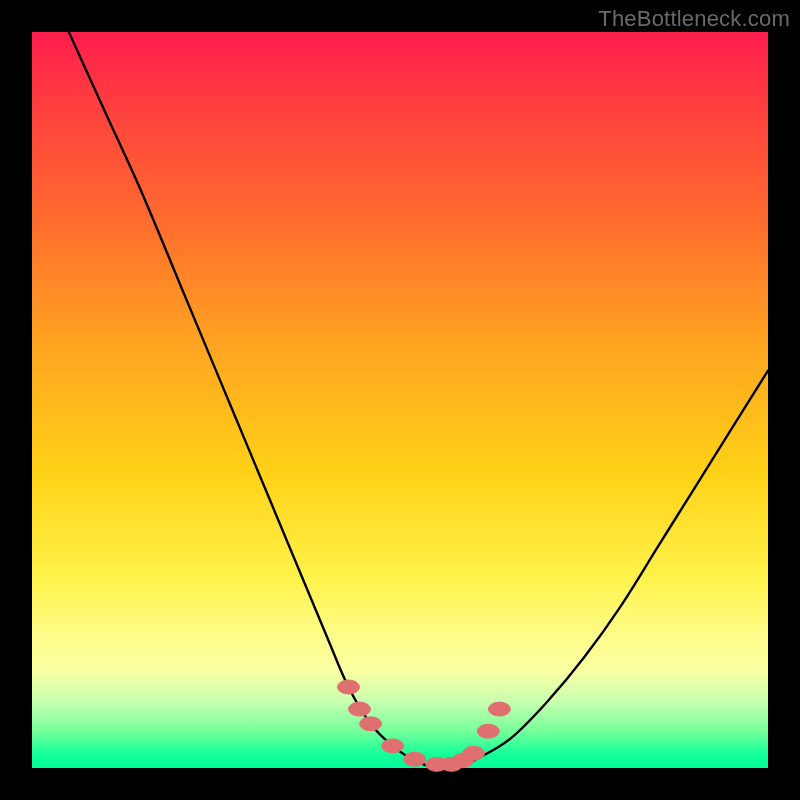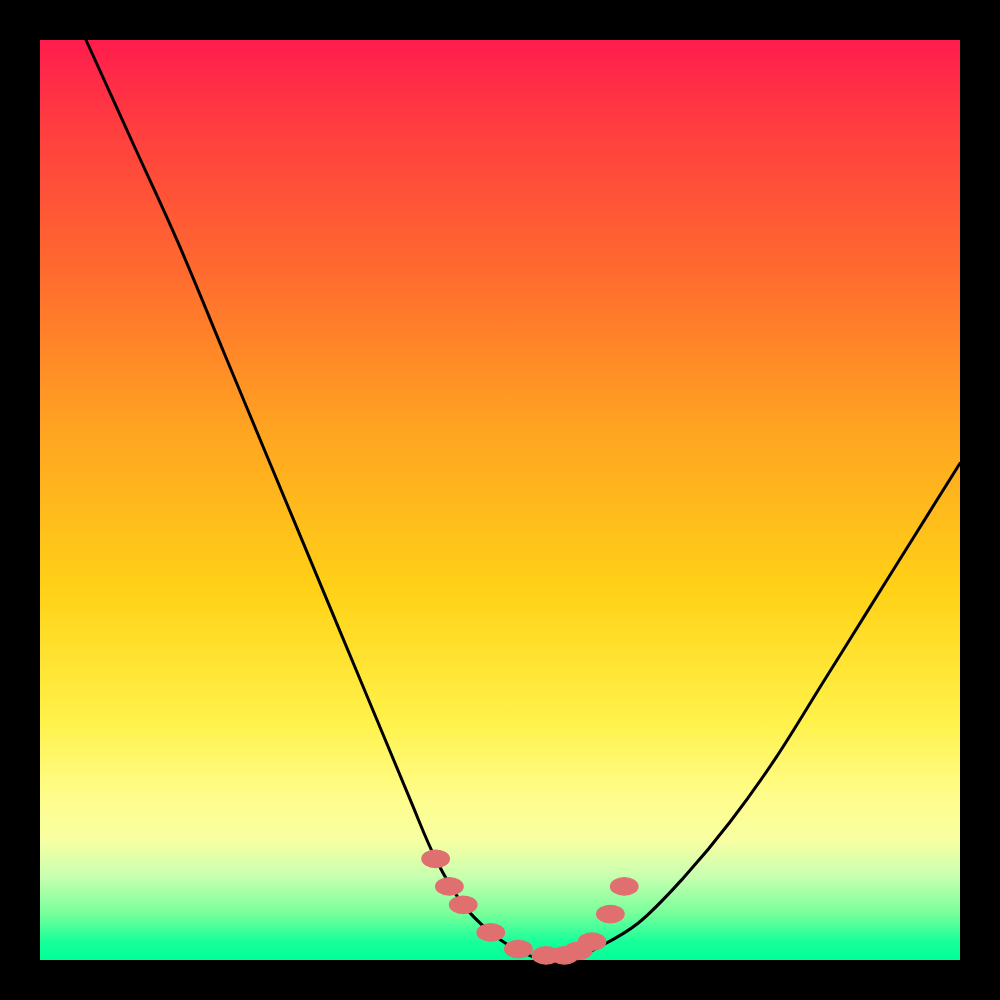--- a/index.html
+++ b/index.html
@@ -60,20 +60,21 @@
   }
   .marker {
     fill: #e07070;
     stroke: #e07070;
   }
 </style>
 </head>
 <body>
 
 <div class="frame">
+  <div class="watermark">TheBottleneck.com</div>
 
   <div class="plot-area">
     <svg class="curve" viewBox="0 0 736 736">
       <path id="curve-path" fill="none" stroke="#000" stroke-width="2.4" stroke-linecap="round" stroke-linejoin="round" d="M 36.8 0.0 C 43.4 14.6, 60.4 51.8, 73.6 81.0 C 86.8 110.1, 97.2 131.4, 110.4 161.9 C 123.6 192.4, 134.0 218.4, 147.2 250.2 C 160.4 282.0, 170.8 306.8, 184.0 338.6 C 197.2 370.4, 207.6 395.1, 220.8 426.9 C 234.0 458.7, 244.4 483.4, 257.6 515.2 C 270.8 547.0, 283.8 578.3, 294.4 603.5 C 305.0 628.7, 308.5 639.1, 316.5 655.0 C 324.4 670.9, 330.6 681.2, 338.6 691.8 C 346.5 702.4, 352.7 707.3, 360.6 713.9 C 368.6 720.5, 374.8 724.7, 382.7 728.6 C 390.7 732.6, 396.9 734.7, 404.8 736.0 C 412.7 737.3, 420.3 737.3, 426.9 736.0 C 433.5 734.7, 432.3 733.9, 441.6 728.6 C 450.9 723.3, 465.2 717.2, 478.4 706.6 C 491.6 696.0, 502.0 684.3, 515.2 669.8 C 528.4 655.2, 538.8 642.8, 552.0 625.6 C 565.2 608.4, 575.6 594.0, 588.8 574.1 C 602.0 554.2, 612.4 536.4, 625.6 515.2 C 638.8 494.0, 649.2 477.5, 662.4 456.3 C 675.6 435.1, 686.0 418.6, 699.2 397.4 C 712.4 376.2, 729.4 349.2, 736.0 338.6"></path>
       <g id="marker-group">
           <ellipse cx="316.5" cy="655.0" rx="11" ry="7" class="marker"></ellipse>
           <ellipse cx="327.5" cy="677.1" rx="11" ry="7" class="marker"></ellipse>
           <ellipse cx="338.6" cy="691.8" rx="11" ry="7" class="marker"></ellipse>
           <ellipse cx="360.6" cy="713.9" rx="11" ry="7" class="marker"></ellipse>
           <ellipse cx="382.7" cy="727.2" rx="11" ry="7" class="marker"></ellipse>

